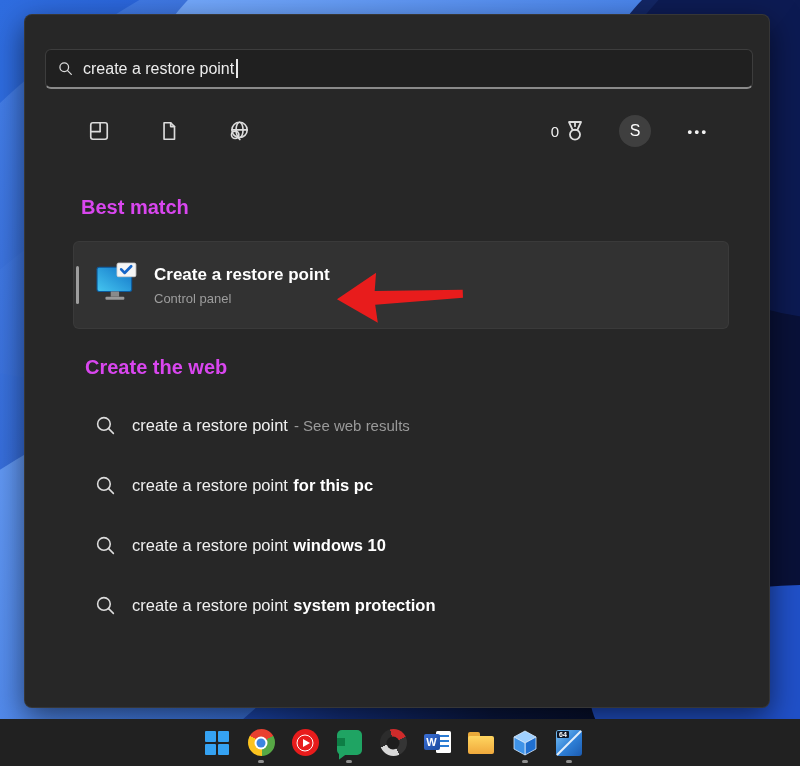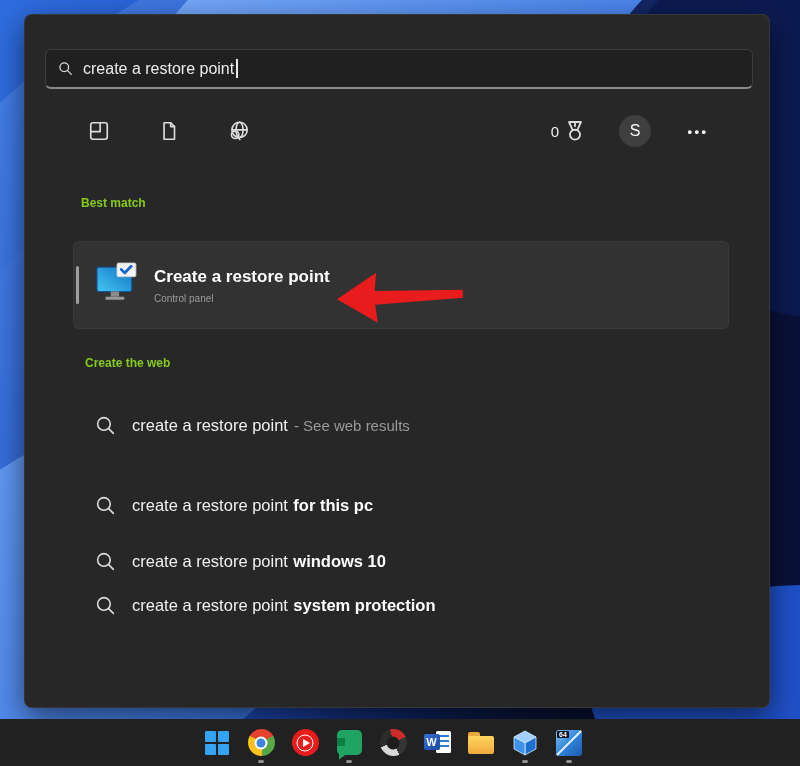--- a/index.html
+++ b/index.html
@@ -30,46 +30,46 @@
   .filter-btn + .filter-btn{margin-left:30px;}
   .right-cluster{margin-left:auto;display:flex;align-items:center;}
   .rewards{display:flex;align-items:center;cursor:pointer;}
   .rewards-count{color:#f0f0f0;font-size:15px;margin-right:4px;}
   .avatar{width:32px;height:32px;border-radius:50%;background:#3f3f3f;color:#fff;
     font-size:16px;display:flex;align-items:center;justify-content:center;
     margin-left:32px;cursor:pointer;}
   .more-btn{margin-left:30px;width:34px;text-align:center;color:#f0f0f0;
     font-size:13px;letter-spacing:2.5px;cursor:pointer;font-weight:bold;}
 
-  .section-header{position:absolute;left:56px;color:#84cc16;font-size:12px;font-weight:700;}
+  .section-header{position:absolute;left:56px;color:#d946ef;font-size:20px;font-weight:700;}
   .hdr-best{top:181px;}
   .hdr-web{top:341px;left:60px;}
 
   
   .result-card{position:absolute;left:48px;top:226px;width:656px;height:88px;
     background:#323232;border:1px solid rgba(255,255,255,.04);border-radius:6px;
     display:flex;align-items:center;padding-left:22px;cursor:pointer;}
   .sel-pill{position:absolute;left:2px;top:24px;width:3px;height:38px;border-radius:2px;background:#9e9e9e;}
   .result-icon{flex:0 0 auto;margin-right:16px;}
   .result-title{color:#ffffff;font-size:17px;font-weight:700;line-height:1.25;}
-  .result-sub{color:#9d9d9d;font-size:10px;margin-top:5px;}
+  .result-sub{color:#9d9d9d;font-size:13px;margin-top:5px;}
 
   
   .arrow-annot{position:absolute;left:310px;top:254px;z-index:5;transform:rotate(-2deg);pointer-events:none;}
 
   
   .sg-row{position:absolute;left:60px;right:20px;height:44px;display:flex;
     align-items:center;border-radius:4px;cursor:pointer;}
   .sg-row svg{margin-left:10px;flex:0 0 auto;}
   .sg-text{margin-left:16px;font-size:16.5px;color:#f0f0f0;font-weight:400;}
   .sg-completion{font-weight:700;color:#ffffff;}
   .sg-completion:not(:empty){margin-left:.33em;}
   .sg-suffix{color:#9a9a9a;font-size:15px;font-weight:400;}
   .sg-suffix:not(:empty){margin-left:.4em;}
-  .sg-1{top:388px;} .sg-2{top:468px;align-items:center;} .sg-3{top:524px;} .sg-4{top:568px;text-align:center;}
+  .sg-1{top:388px;} .sg-2{top:448px;align-items:center;} .sg-3{top:508px;} .sg-4{top:568px;text-align:center;}
 
   
   .taskbar{position:absolute;left:0;right:0;bottom:0;height:47px;background:#212121;
     z-index:3;display:flex;align-items:center;justify-content:center;}
   .tb-strip{display:flex;align-items:center;transform:translateX(-7px);}
   .tb-btn{width:44px;height:44px;display:flex;align-items:center;justify-content:center;
     position:relative;border-radius:5px;cursor:pointer;}
   .tb-dot{position:absolute;bottom:2px;left:50%;transform:translateX(-50%);
     width:6px;height:2.5px;border-radius:2px;background:#8f8f8f;}
 

